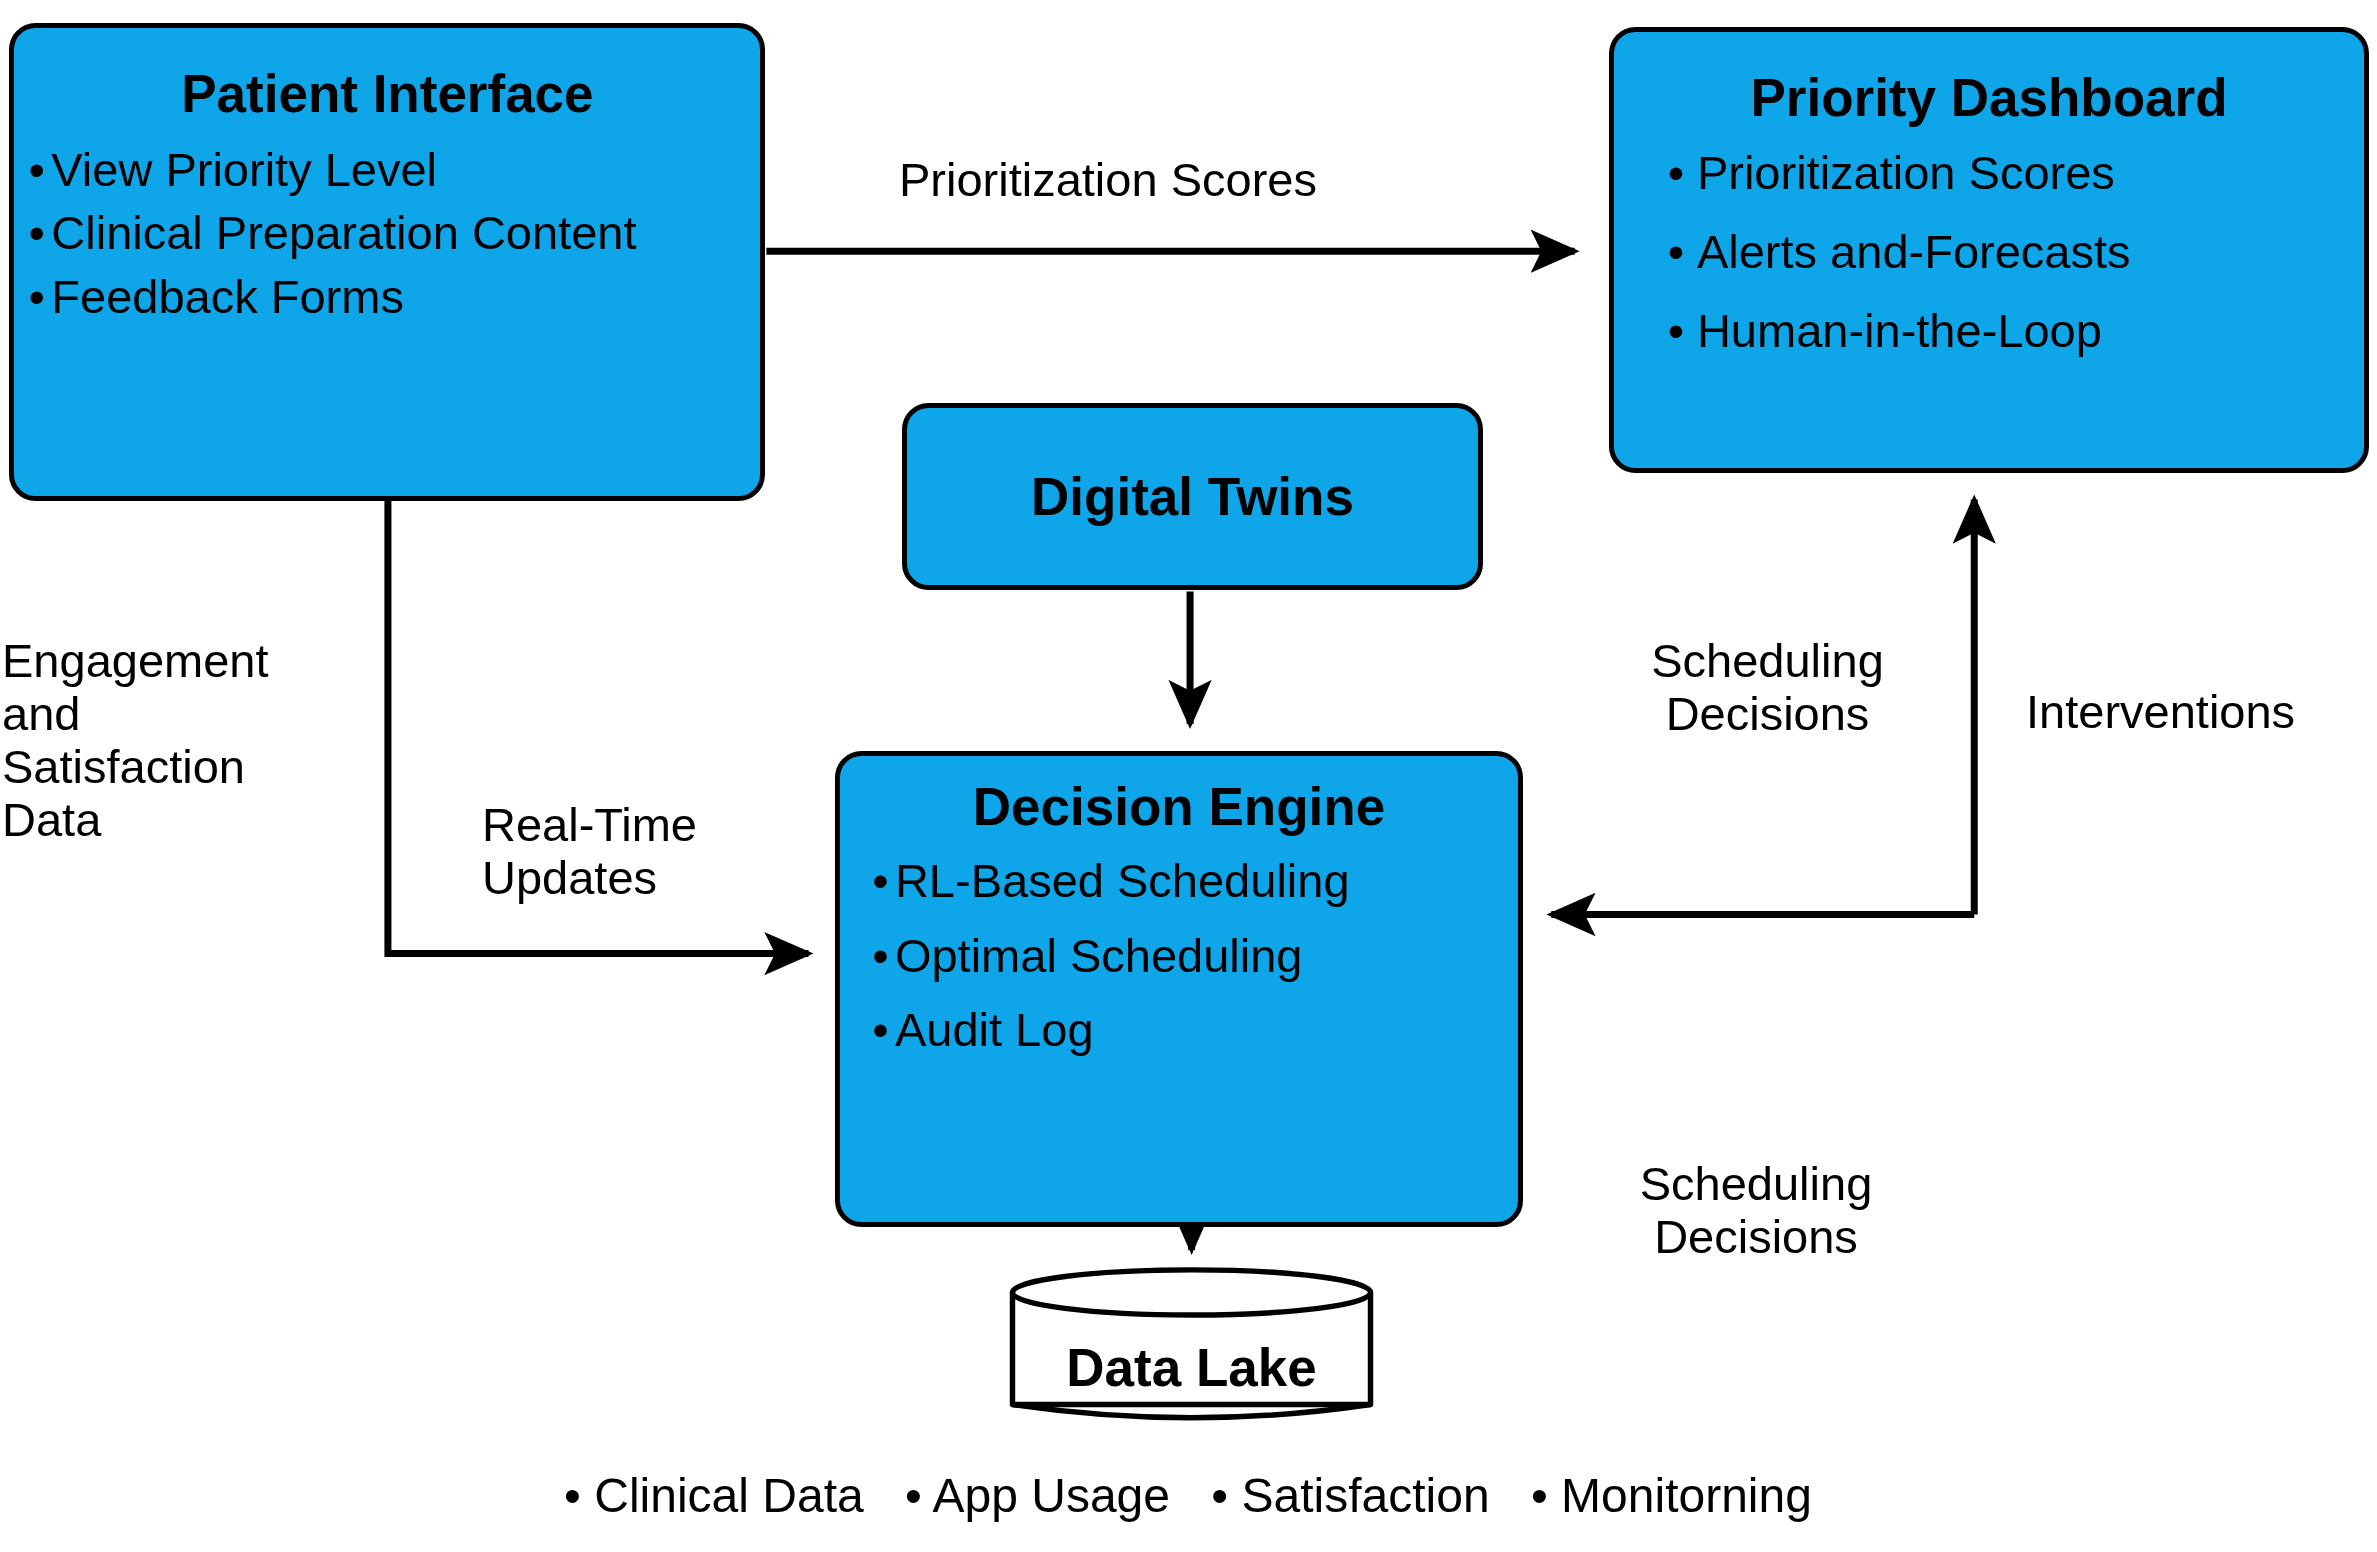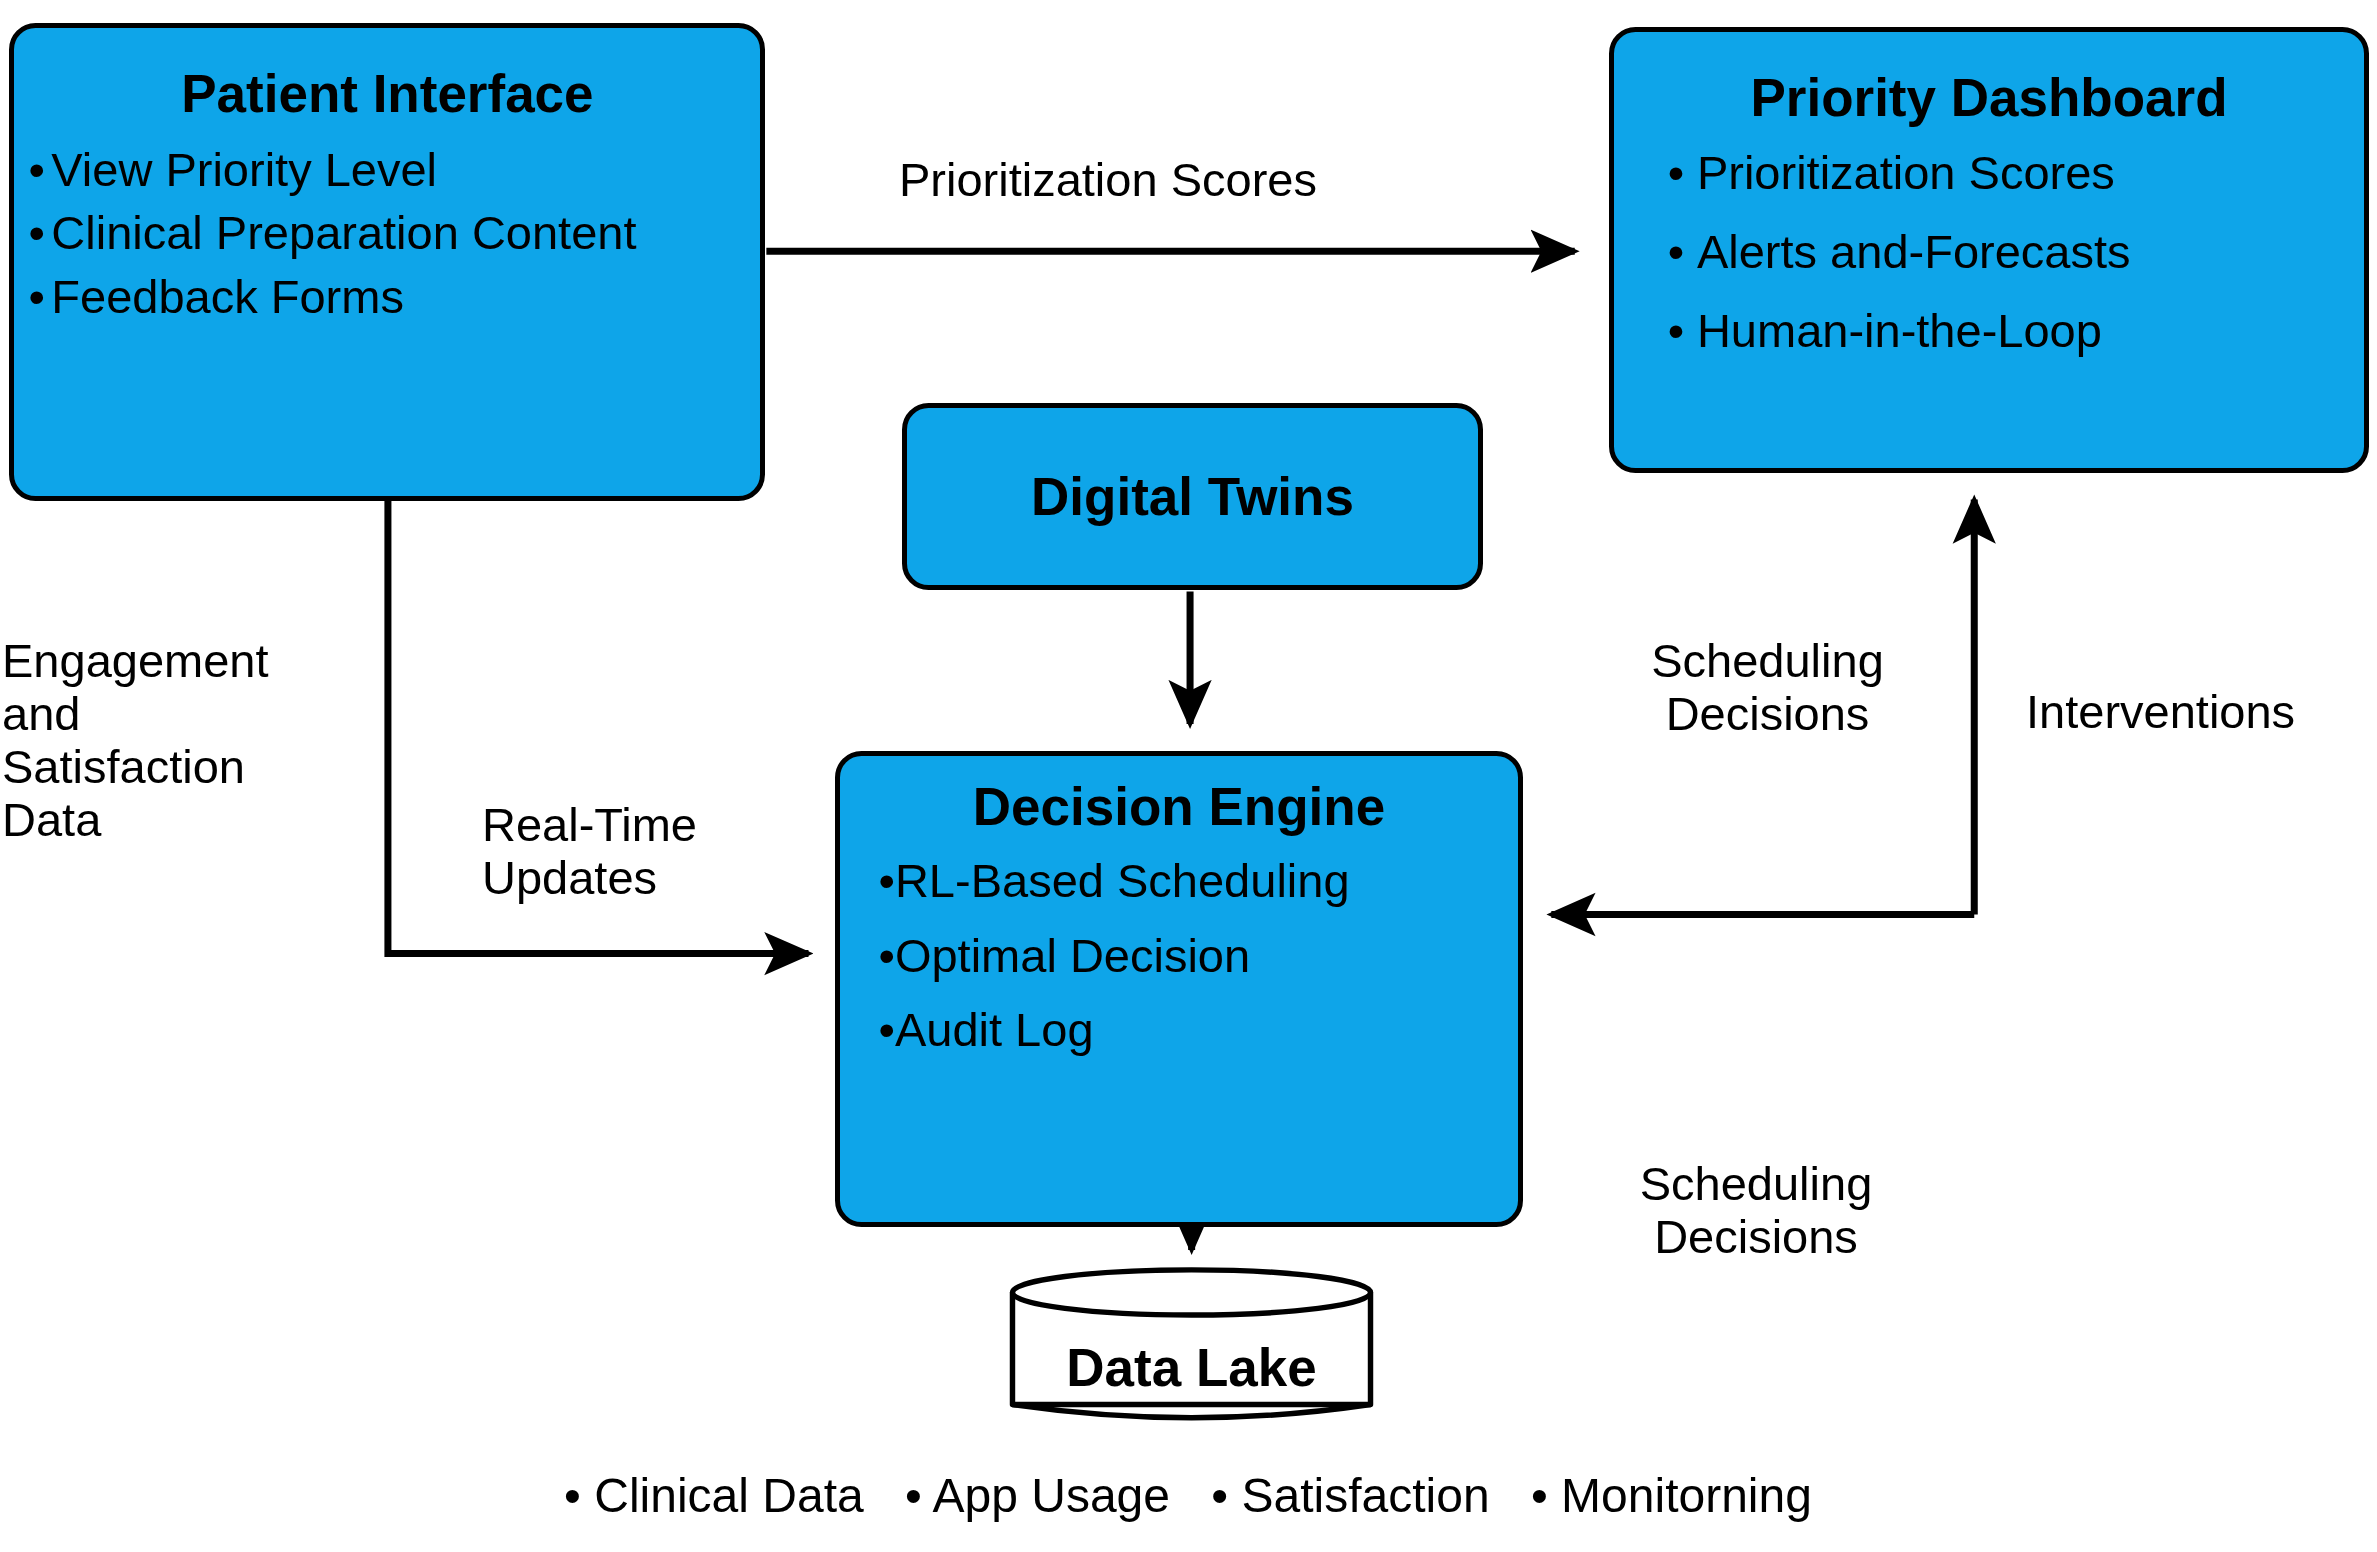--- a/index.html
+++ b/index.html
@@ -82,21 +82,21 @@
   #node-digital-twins {
     left: 902px; top: 403px; width: 581px; height: 187px;
     justify-content: center;
   }
 
   #node-decision-engine {
     left: 835px; top: 751px; width: 688px; height: 476px;
     padding-top: 24px;
   }
   #node-decision-engine .node-list { margin-top: 22px; align-items: flex-start; padding-left: 36px; }
-  #node-decision-engine .node-list li { margin-bottom: 22px; text-align: right; }
+  #node-decision-engine .node-list li { margin-bottom: 22px; text-align: center; }
 
   
   #node-data-lake {
     position: absolute;
     left: 1008px; top: 1266px; width: 367px; height: 165px;
     z-index: 2;
   }
   #node-data-lake .cyl-svg {
     position: absolute; left: 0; top: 0;
   }
@@ -191,21 +191,21 @@
   </div>
 
   <div class="node" id="node-digital-twins">
     <div class="node-title">Digital Twins</div>
   </div>
 
   <div class="node" id="node-decision-engine">
     <div class="node-title">Decision Engine</div>
     <ul class="node-list">
       <li><span class="bullet"></span><span>RL-Based Scheduling</span></li>
-      <li><span class="bullet"></span><span>Optimal Decision</span></li>
+      <li><span class="bullet"></span><span>Optimal Scheduling</span></li>
       <li><span class="bullet"></span><span>Audit Log</span></li>
     </ul>
   </div>
 
   <div id="node-data-lake">
     <svg class="cyl-svg" width="367" height="165" viewBox="0 0 470 212" xmlns="http://www.w3.org/2000/svg">
       <path d="M 5 34 L 5 178 L 465 178 L 465 34" fill="#ffffff" stroke="#000" stroke-width="7" stroke-linejoin="round"></path>
       <ellipse cx="235" cy="34" rx="230" ry="29" fill="#ffffff" stroke="#000" stroke-width="7"></ellipse>
       <path d="M 5 178 Q 235 212 465 178" fill="none" stroke="#000" stroke-width="7"></path>
     </svg>

